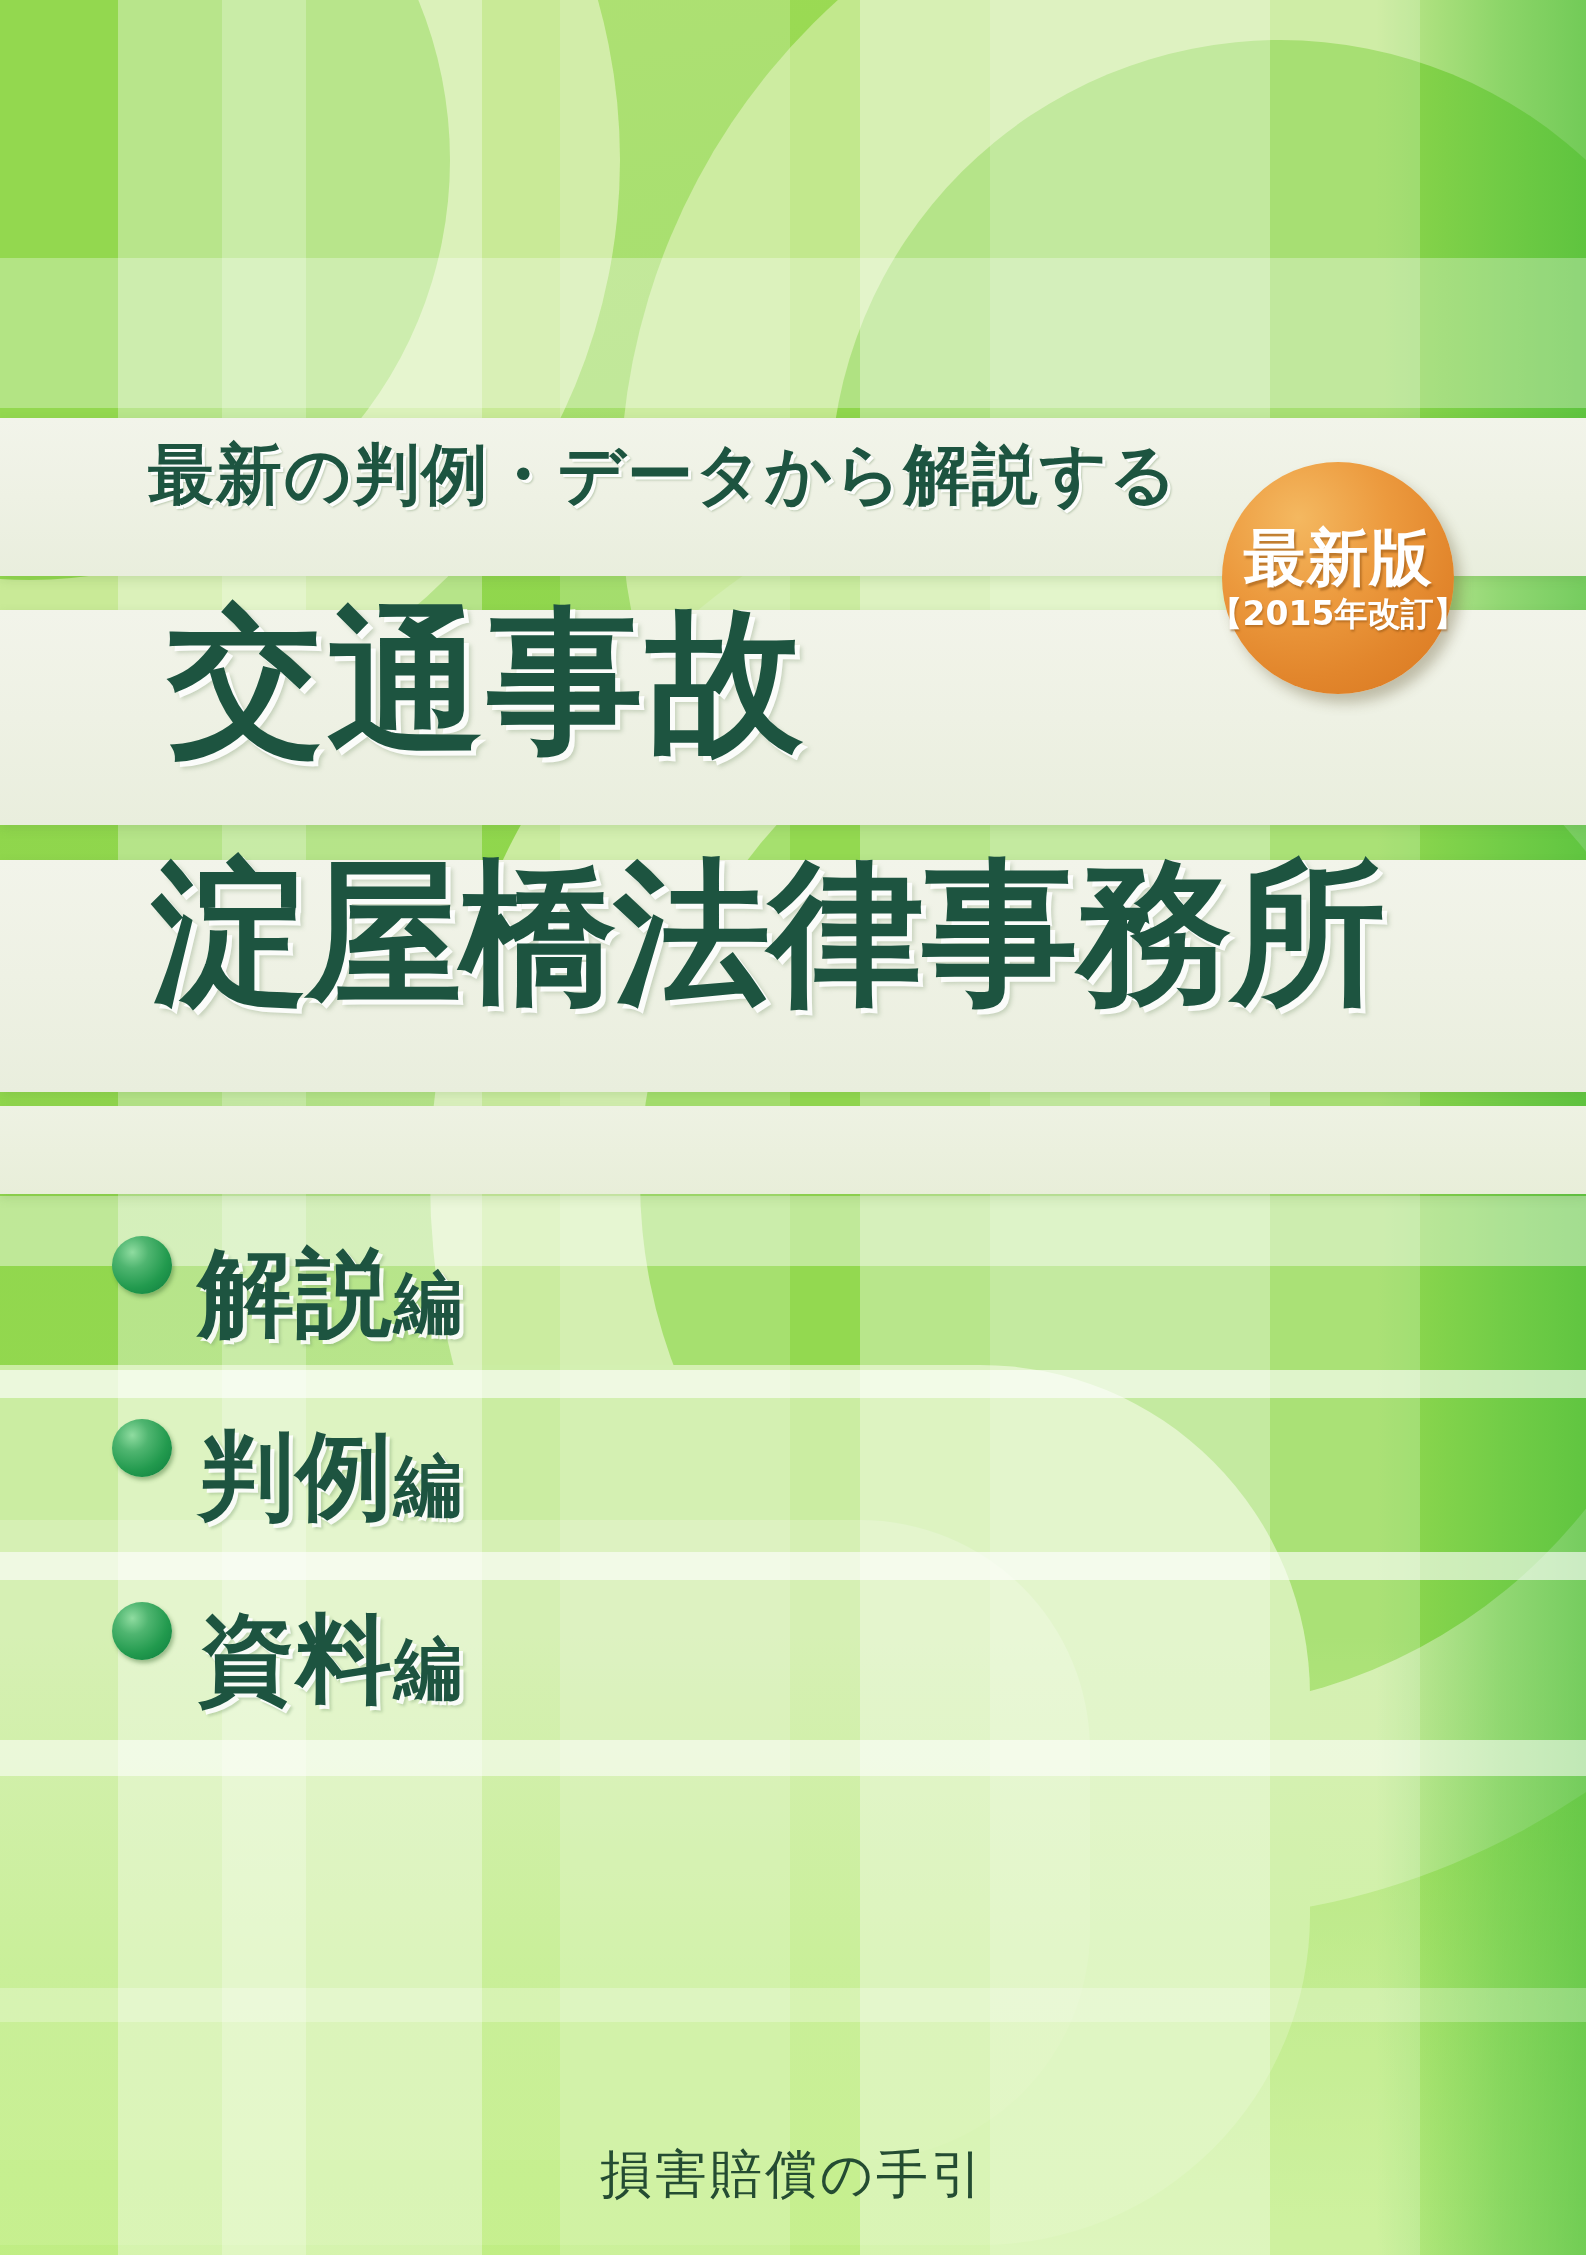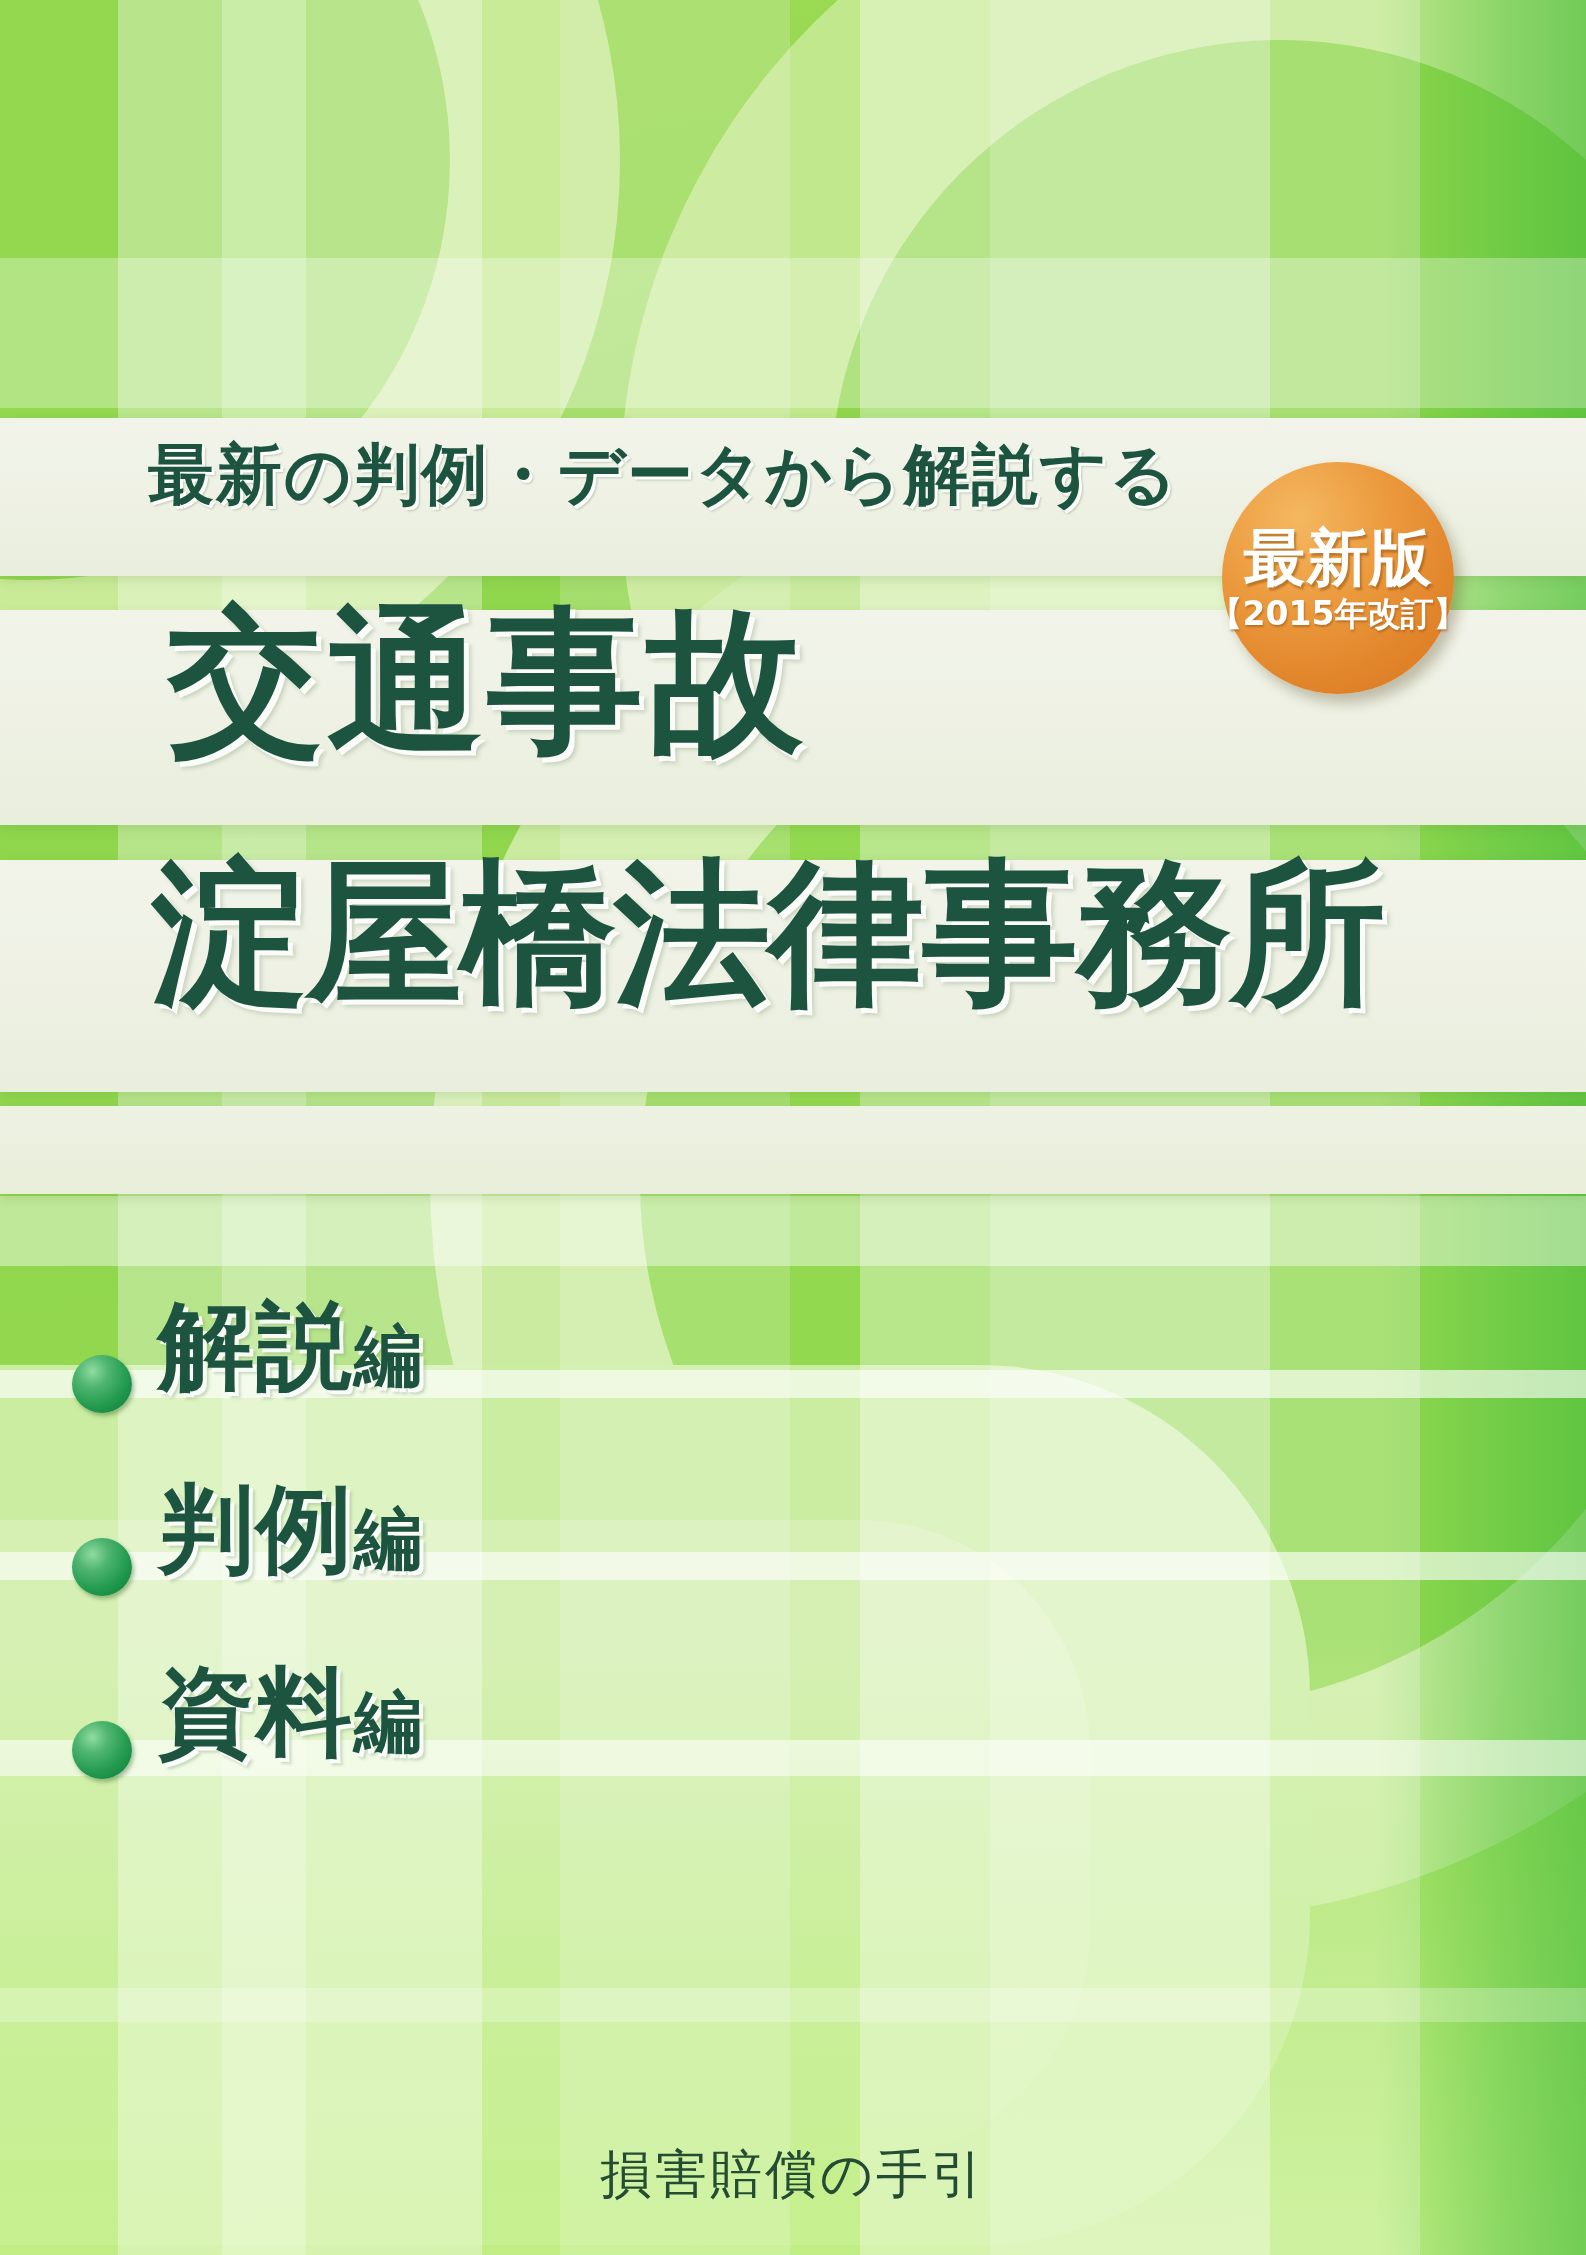--- a/index.html
+++ b/index.html
@@ -135,23 +135,23 @@
     text-shadow:2px 2px 0 rgba(255,255,255,.8);
     white-space:nowrap;
   }
   .author .small{font-size:42px;}
 
   
   .bullets{position:absolute;left:0;top:1230px;width:100%;}
   .bullet-row{
     position:relative;
     display:flex;
-    align-items:flex-end;
+    align-items:flex-start;
     height:183px;
-    padding-left:72px;
+    padding-left:112px;
   }
   .dot{
     width:60px;height:58px;
     border-radius:50%;
     background:radial-gradient(circle at 34% 28%, #8fdca0 0%, #4fb570 28%, #229a4e 62%, #0c7a3c 100%);
     box-shadow:2px 3px 4px rgba(60,110,50,.45);
     flex:0 0 auto;
     margin-right:26px;
     margin-top:6px;
   }

